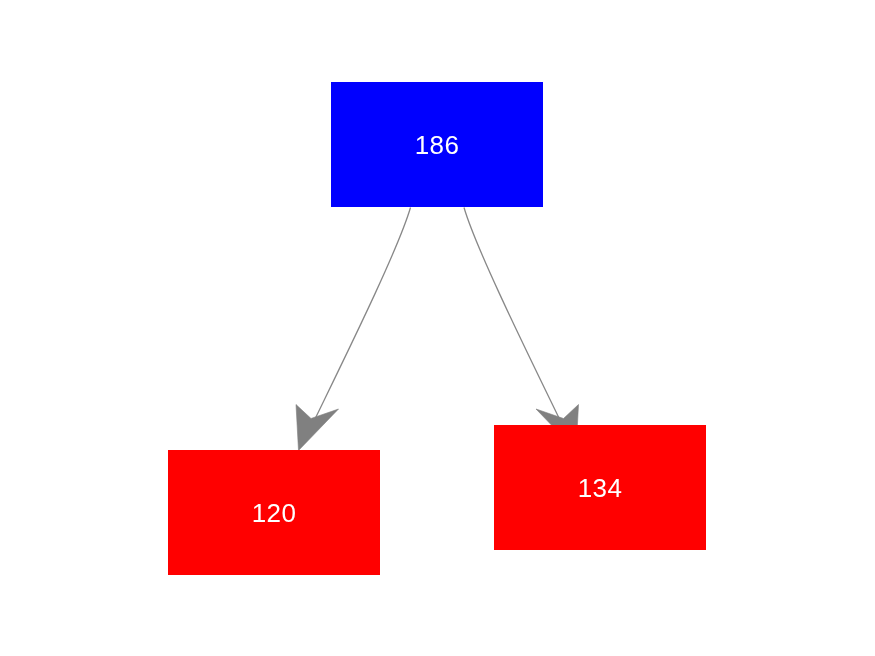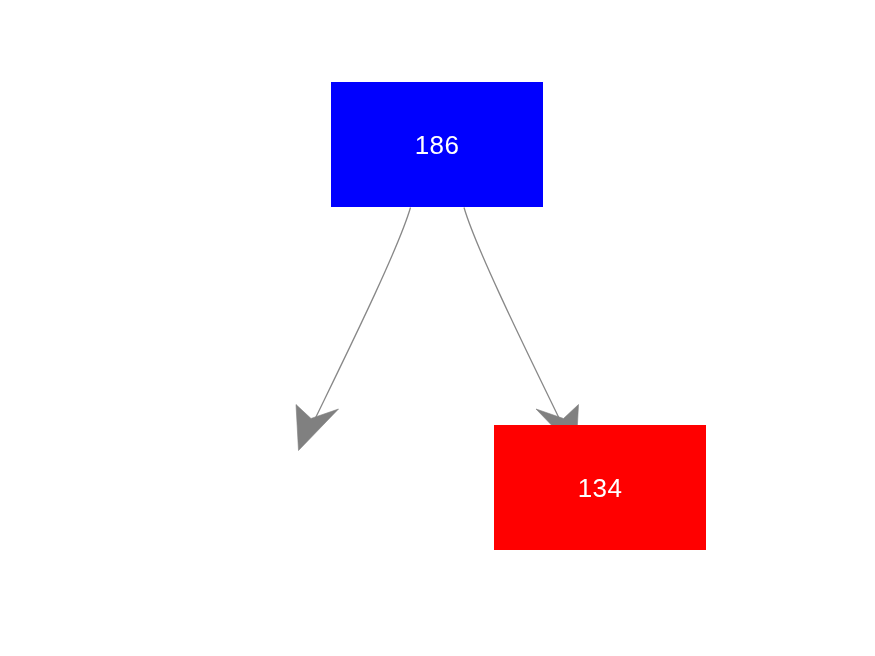--- a/index.html
+++ b/index.html
@@ -77,18 +77,21 @@
     <g>
       <path d="M 464.0,207.5 C 476.5,250 528.5,355 560.0,420" fill="none" stroke="#888888" stroke-width="1.3"></path>
       <path d="M 576.0,450.5 L 578.5,404.5 L 563.5,418.5 L 536.0,409.0 Z" fill="#808080" stroke="#808080" stroke-width="0.6" stroke-linejoin="round"></path>
     </g>
   </svg>
 
   <div class="node" id="node-root" style="left: 331px; top: 82px; width: 212px; height: 125px; background: rgb(0, 0, 255);">
     <span class="node-label" style="color: rgb(255, 255, 255);">186</span>
   </div>
 
+  <div class="node" id="node-left" style="left: 168px; top: 450px; width: 212px; height: 125px; background: rgb(255, 0, 0);">
+    <span class="node-label" style="color: rgb(255, 255, 255);">120</span>
+  </div>
 
   <div class="node" id="node-right" style="left: 494px; top: 425px; width: 212px; height: 125px; background: rgb(255, 0, 0);">
     <span class="node-label" style="color: rgb(255, 255, 255);">134</span>
   </div>
 
 </div>
 
 </body></html>

